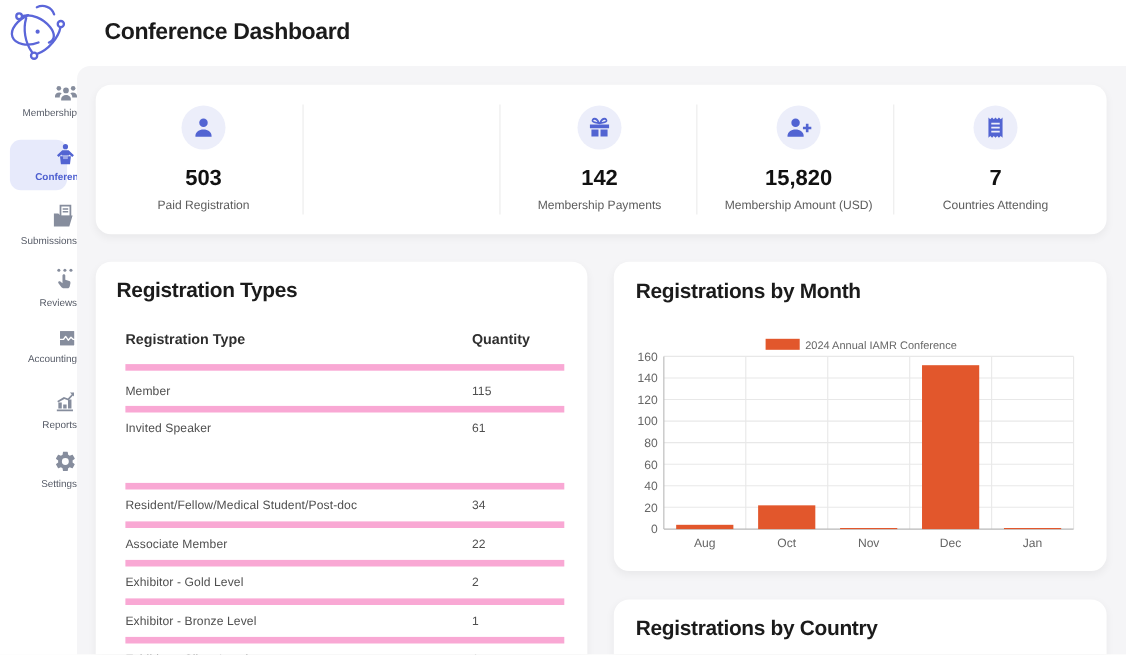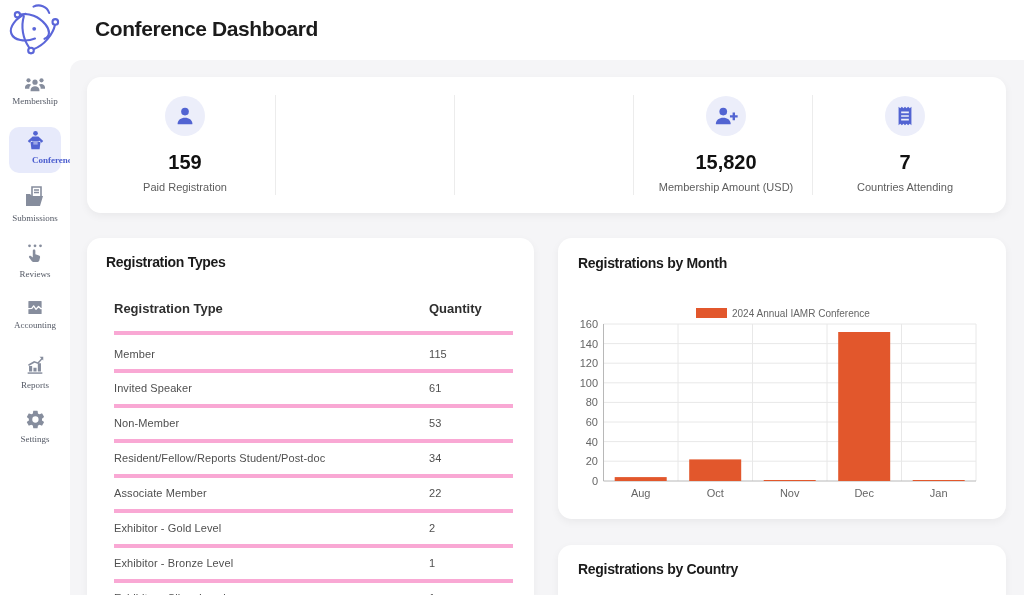--- a/index.html
+++ b/index.html
@@ -3,34 +3,34 @@
 <meta charset="utf-8">
 <style>
 * { margin:0; padding:0; box-sizing:border-box; }
 html,body { width:1024px; height:595px; overflow:hidden; background:#ffffff; font-family:"Liberation Sans", sans-serif; }
 #page { position:relative; width:1024px; height:595px; }
 #content { position:absolute; left:70px; top:60px; width:954px; height:535px; background:#f5f5f7; border-top-left-radius:12px; }
 .card { position:absolute; background:#ffffff; border-radius:14px; box-shadow:0 3px 8px rgba(0,0,0,0.05); }
 h1 { position:absolute; left:95px; top:17px; font-size:21px; font-weight:700; color:#1b1b1b; letter-spacing:-0.4px; }
 
 #sidebar { position:absolute; left:0; top:0; width:70px; height:595px; background:#fff; }
-.navitem { position:absolute; left:0; width:70px; text-align:center;font-family:Liberation Serif, serif; }
+.navitem { position:absolute; left:0; width:70px; text-align:right; }
 .navlabel { font-size:9px; color:#555a66; display:block; }
 .navsel { position:absolute; left:9px; width:52px; background:#e7eafb; border-radius:10px; }
 
 .statcol { position:absolute; top:77px; height:136px; text-align:center; }
 .statdiv { position:absolute; width:1px; background:#ececec; height:100px; }
 .sticon { position:absolute; left:50%; margin-left:-20px; top:19px; width:40px; height:40px; border-radius:50%; background:#eceefa; }
 .stnum { position:absolute; width:100%; top:74px; font-size:20px; font-weight:700; color:#111; }
 .stlab { position:absolute; width:100%; top:104px; font-size:11px; color:#5d5d5d; }
 
 .tblhead { font-size:13px; font-weight:700; color:#2f2f2f; }
-.trow { position:absolute; left:27px; right:21px; border-top:4px solid #f9a8d4; }
+.trow { position:absolute; left:27px; right:21px; border-top:6px solid #f9a8d4; }
 .trow span { font-size:11px; color:#4f4f4f; letter-spacing:0.1px; }
-.ctitle { font-size:14px; font-weight:700; color:#1b1b1b; letter-spacing:-0.3px; }
+.ctitle { font-size:19px; font-weight:700; color:#1b1b1b; letter-spacing:-0.3px; }
 </style>
 </head>
 <body>
 <div id="page">
   <h1>Conference Dashboard</h1>
 
   <div id="sidebar">
     <svg width="52" height="53" viewBox="0 0 52 53" style="position:absolute;left:8px;top:2px;">
       <g fill="none" stroke="#5b66d9" stroke-width="2.1" stroke-linecap="round">
         <path d="M 12 12.6 C 21 10.5, 31 14.5, 37.5 22.5 C 42 28, 42.5 34.5, 36.5 36.8"></path>
@@ -122,22 +122,33 @@
     <div class="statdiv" style="left:546px; top:18px;"></div>
     <div class="statdiv" style="left:725px; top:18px;"></div>
   </div>
   <div class="statcol" style="left:95px; width:180px;">
     <div class="sticon">
       <svg width="22" height="22" viewBox="0 0 24 24" fill="#5264d2" style="margin-top:9px;">
         <circle cx="12" cy="7.2" r="4.2"></circle>
         <path d="M4 20c0-3.6 3.6-6.2 8-6.2s8 2.6 8 6.2v1H4z"></path>
       </svg>
     </div>
-    <div class="stnum">159</div>
+    <div class="stnum">503</div>
     <div class="stlab">Paid Registration</div>
+  </div>
+  <div class="statcol" style="left:455px; width:180px;">
+    <div class="sticon">
+      <svg width="22" height="22" viewBox="0 0 24 24" fill="#5264d2" style="margin-top:9px;">
+        <path d="M2.5 9h19v3.6h-19z"></path>
+        <path d="M4 13.8h7v7H4z M13 13.8h7v7h-7z"></path>
+        <path d="M7 3.2c1.6 0 3.5 1.9 4.3 4.3C8.9 7.2 5.8 6.7 5.2 5.5 4.8 4.5 5.7 3.2 7 3.2z M17 3.2c-1.6 0-3.5 1.9-4.3 4.3 2.4-.3 5.5-.8 6.1-2 .4-1-.5-2.3-1.8-2.3z" fill="none" stroke="#5264d2" stroke-width="1.8"></path>
+      </svg>
+    </div>
+    <div class="stnum">142</div>
+    <div class="stlab">Membership Payments</div>
   </div>
   <div class="statcol" style="left:636px; width:180px;">
     <div class="sticon">
       <svg width="24" height="22" viewBox="0 0 26 24" fill="#5264d2" style="margin-top:9px;">
         <circle cx="10" cy="7.2" r="4.2"></circle>
         <path d="M2 20c0-3.6 3.6-6.2 8-6.2s8 2.6 8 6.2v1H2z"></path>
         <path d="M20.2 8.2h2.6v2.9H25.7v2.6h-2.9v2.9h-2.6v-2.9h-2.9v-2.6h2.9z"></path>
       </svg>
     </div>
     <div class="stnum">15,820</div>
@@ -159,26 +170,22 @@
     <div style="position:absolute; left:27px; top:63px;" class="tblhead">Registration Type</div>
     <div style="position:absolute; left:342px; top:63px;" class="tblhead">Quantity</div>
     <div class="trow" style="top:93px; height:38px;">
         <span style="position:absolute;left:0;top:13px;">Member</span>
         <span style="position:absolute;left:315px;top:13px;">115</span>
       </div>
     <div class="trow" style="top:131px; height:35px;">
         <span style="position:absolute;left:0;top:9px;">Invited Speaker</span>
         <span style="position:absolute;left:315px;top:9px;">61</span>
       </div>
-    <div class="trow" style="top:166px; height:35px;">
-        <span style="position:absolute;left:0;top:9px;">Non-Member</span>
-        <span style="position:absolute;left:315px;top:9px;">53</span>
-      </div>
     <div class="trow" style="top:201px; height:35px;">
-        <span style="position:absolute;left:0;top:9px;">Resident/Fellow/Reports Student/Post-doc</span>
+        <span style="position:absolute;left:0;top:9px;">Resident/Fellow/Medical Student/Post-doc</span>
         <span style="position:absolute;left:315px;top:9px;">34</span>
       </div>
     <div class="trow" style="top:236px; height:35px;">
         <span style="position:absolute;left:0;top:9px;">Associate Member</span>
         <span style="position:absolute;left:315px;top:9px;">22</span>
       </div>
     <div class="trow" style="top:271px; height:35px;">
         <span style="position:absolute;left:0;top:9px;">Exhibitor - Gold Level</span>
         <span style="position:absolute;left:315px;top:9px;">2</span>
       </div>

